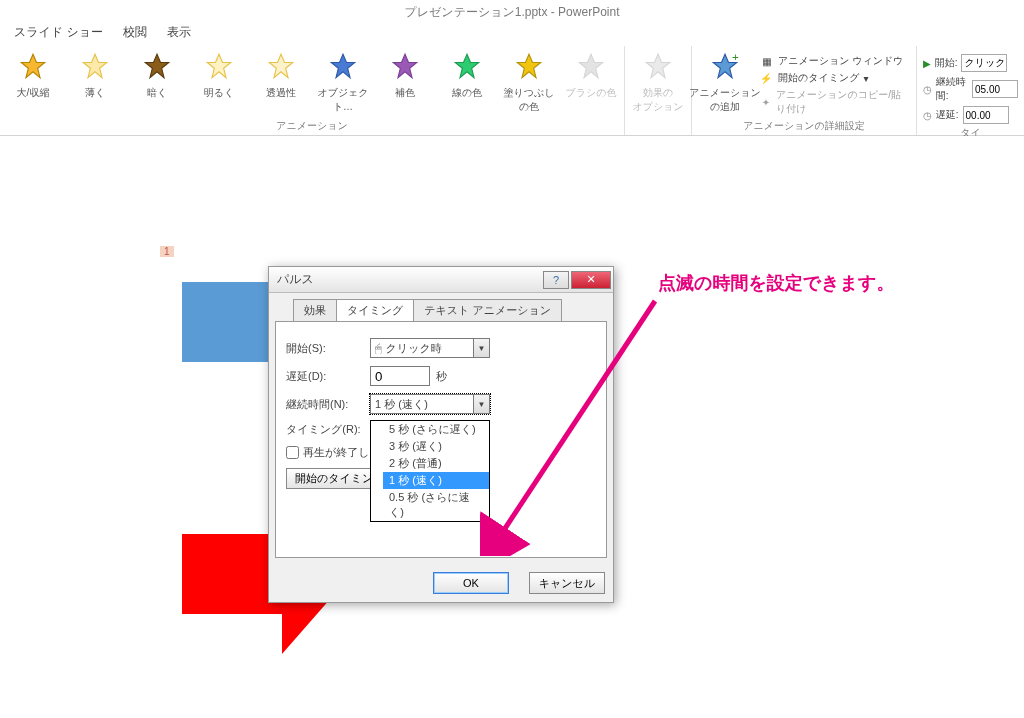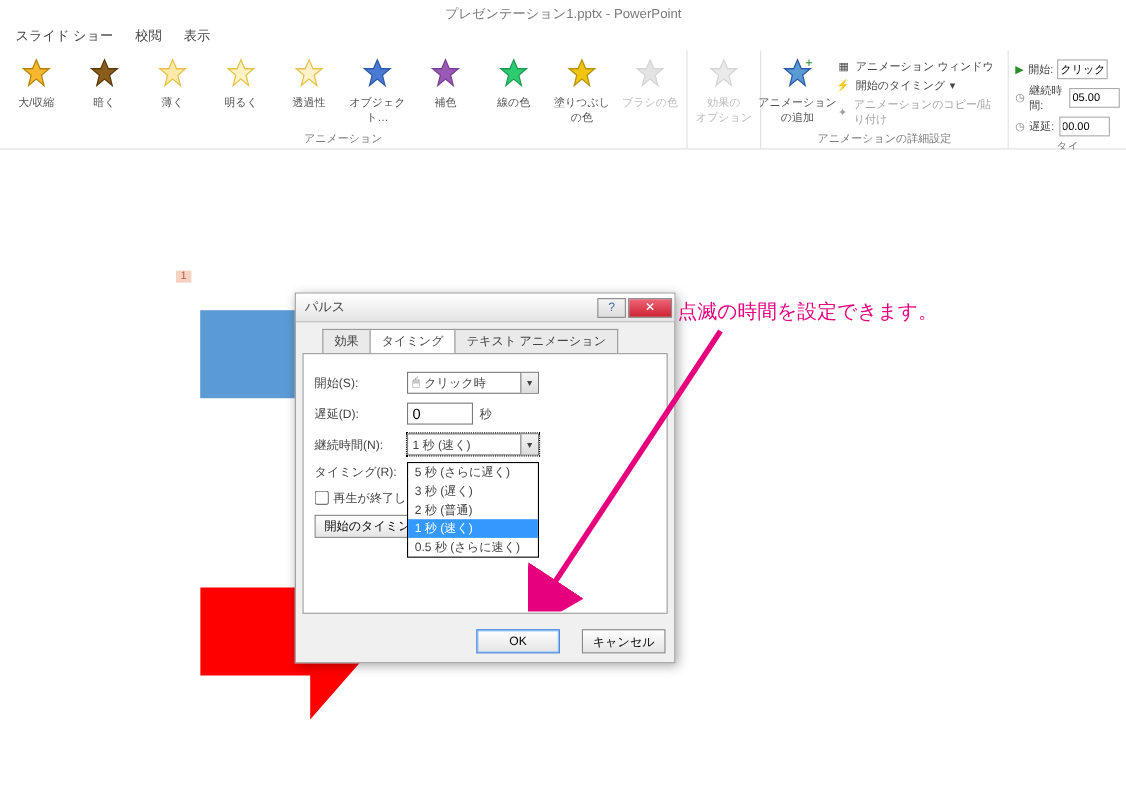--- a/index.html
+++ b/index.html
@@ -45,28 +45,28 @@
 .frow label { width: 84px; }
 .combo { border: 1px solid #7a7a7a; height: 20px; display: flex; align-items: center; padding: 0 4px; background: #fff; position: relative; }
 .combo .cb-btn { position: absolute; right: 0; top: 0; width: 16px; height: 100%; border-left: 1px solid #7a7a7a; background: linear-gradient(#f4f4f4,#ddd); display: flex; align-items: center; justify-content: center; font-size: 8px; }
 .combo.s { width: 120px; }
 .txt { border: 1px solid #7a7a7a; height: 20px; padding: 0 4px; width: 60px; }
 .unit { margin-left: 6px; }
 .chk { margin-right: 4px; }
 .btn-small { border: 1px solid #888; background: linear-gradient(#fff,#e4e4e4); padding: 2px 8px; font-size: 11px; cursor: pointer; }
 
 .dropdown { position: absolute; border: 1px solid #000; background: #fff; width: 120px; }
-.dropdown .opt { padding: 1px 6px; font-size: 11px; cursor: pointer; }
+.dropdown .opt { padding: 1px 6px; font-size: 11px; cursor: pointer; margin-left: 12px; }
 .dropdown .opt.sel { background: #3399ff; color: #fff; }
 
 .dlg-ft { display: flex; justify-content: flex-end; gap: 20px; padding: 8px; }
 .dlg-ft button { width: 76px; height: 22px; border: 1px solid #888; background: linear-gradient(#fff,#e4e4e4); font-size: 11px; cursor: pointer; }
 .dlg-ft button.ok { border: 1px solid #3b7dd8; box-shadow: 0 0 0 1px #9cf inset; }
 
-.callout { position: absolute; left: 616px; top: 135px; color: #e6007e; font-weight: normal; font-size: 18px; }
+.callout { position: absolute; left: 658px; top: 135px; color: #e6007e; font-weight: bold; font-size: 18px; }
 .pink-arrow { position: absolute; left: 480px; top: 160px; width: 180px; height: 260px; pointer-events: none; }
 </style>
 </head>
 <body>
 
 <div class="titlebar">プレゼンテーション1.pptx - PowerPoint</div>
 
 <div class="tabs">
   <span>スライド ショー</span>
   <span>校閲</span>
@@ -81,32 +81,32 @@
           <div class="icon">
             <svg class="star" viewBox="0 0 24 24">
               <polygon points="12,2 15,9 22,9 16,14 18,22 12,17 6,22 8,14 2,9 9,9" fill="#f7b731" stroke="#b58500"></polygon>
             </svg>
           </div>
           <div class="lbl">大/収縮</div>
         </div>
       <div class="ritem">
           <div class="icon">
             <svg class="star" viewBox="0 0 24 24">
+              <polygon points="12,2 15,9 22,9 16,14 18,22 12,17 6,22 8,14 2,9 9,9" fill="#fde9a9" stroke="#e6c24a"></polygon>
+            </svg>
+          </div>
+          <div class="lbl">薄く</div>
+        </div>
+      <div class="ritem">
+          <div class="icon">
+            <svg class="star" viewBox="0 0 24 24">
               <polygon points="12,2 15,9 22,9 16,14 18,22 12,17 6,22 8,14 2,9 9,9" fill="#8a5d1a" stroke="#5a3b0c"></polygon>
             </svg>
           </div>
           <div class="lbl">暗く</div>
-        </div>
-      <div class="ritem">
-          <div class="icon">
-            <svg class="star" viewBox="0 0 24 24">
-              <polygon points="12,2 15,9 22,9 16,14 18,22 12,17 6,22 8,14 2,9 9,9" fill="#fde9a9" stroke="#e6c24a"></polygon>
-            </svg>
-          </div>
-          <div class="lbl">薄く</div>
         </div>
       <div class="ritem">
           <div class="icon">
             <svg class="star" viewBox="0 0 24 24">
               <polygon points="12,2 15,9 22,9 16,14 18,22 12,17 6,22 8,14 2,9 9,9" fill="#fff3c4" stroke="#e6c24a"></polygon>
             </svg>
           </div>
           <div class="lbl">明るく</div>
         </div>
       <div class="ritem">

